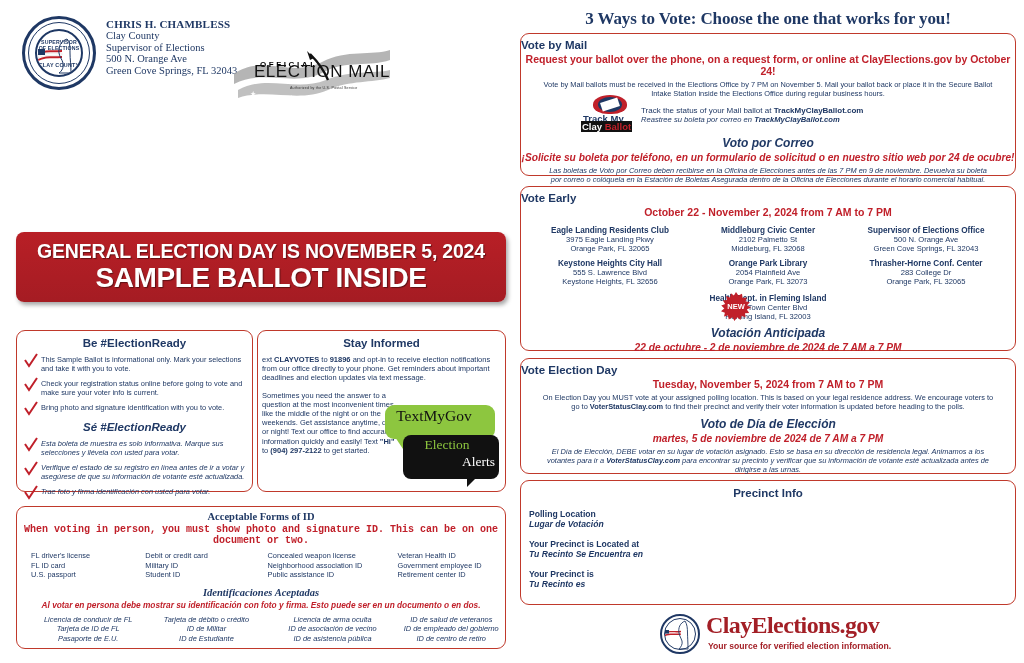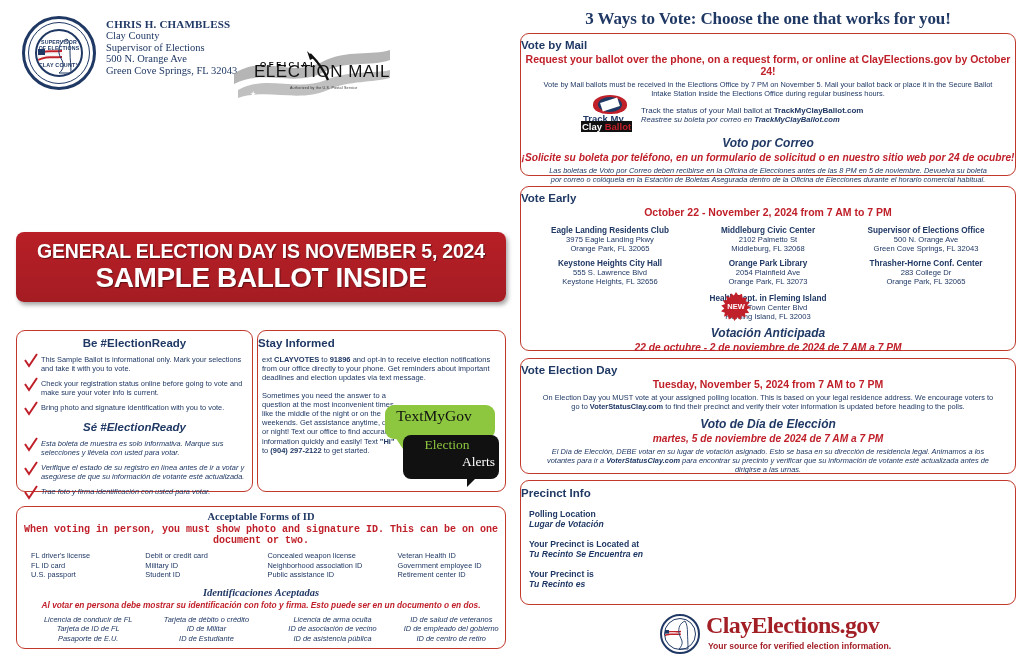--- a/index.html
+++ b/index.html
@@ -97,21 +97,21 @@
   .check {
     width:16px; flex:0 0 16px; height:16px; position:relative; margin-right:2px;
   }
   .check svg { position:absolute; left:0; top:0; }
   .check-txt { font-size:7.4px; line-height:9px; color:#1f3864; padding-top:2px; }
   .check-txt.es { font-style:italic; }
 
   
   #informed-box { left:257px; top:330px; width:249px; height:162px; }
   #informed-title {
-    font-size:11.5px; font-weight:bold; color:#1f3864; margin-top:6px;
+    text-align:center; font-size:11.5px; font-weight:bold; color:#1f3864; margin-top:6px;
   }
   #informed-p1 { font-size:7.5px; line-height:9.2px; color:#1f3864; margin:6px 4px 0 4px; }
   #informed-p2 { font-size:7.5px; line-height:9.2px; color:#1f3864; margin:8px 4px 0 4px; width:140px; }
   #informed-p2 .ph { font-weight:bold; }
 
   
   #tmg { position:absolute; right:4px; bottom:4px; width:122px; height:86px; }
   #tmg-green {
     position:absolute; left:6px; top:4px; width:110px; height:34px;
     background:#8dc63f; border-radius:9px;
@@ -227,21 +227,21 @@
   #new-text {
     position:absolute; left:0; top:10px; width:30px; text-align:center;
     font-size:7.5px; font-weight:bold; color:#fff;
   }
 
   
   #eday-box { left:520px; top:358px; width:496px; height:116px; }
 
   
   #precinct-box { left:520px; top:480px; width:496px; height:125px; }
-  #precinct-title { font-size:11.5px; font-weight:bold; color:#1f3864; margin-top:6px; }
+  #precinct-title { text-align:center; font-size:11.5px; font-weight:bold; color:#1f3864; margin-top:6px; }
   .pr-item { margin:10px 0 0 8px; }
   .pr-en { font-size:8.6px; font-weight:bold; color:#1f3864; }
   .pr-es { font-size:8.6px; font-style:italic; font-weight:bold; color:#1f3864; }
 
   
   #footer { position:absolute; left:660px; top:612px; width:360px; height:48px; }
   #f-seal { position:absolute; left:0; top:2px; width:40px; height:40px; }
   #f-ring { position:absolute; inset:0; border-radius:50%; border:2px solid #1f3864; }
   #f-ring2 { position:absolute; left:4px; top:4px; right:4px; bottom:4px; border-radius:50%; border:1px solid #1f3864; }
   #f-flag { position:absolute; left:5px; top:16px; width:18px; height:9px; }
@@ -454,21 +454,21 @@
         <div id="tmcb-t2"><span>Clay </span><span class="r">Ballot</span></div>
       </div>
       <div id="track-txt">
         <div id="track-en"><span>Track the status of your Mail ballot at </span><span class="bold">TrackMyClayBallot.com</span></div>
         <div id="track-es"><span>Reastree su boleta por correo en </span><span class="bold">TrackMyClayBallot.com</span></div>
       </div>
     </div>
 
     <div class="sec-h-es" style="margin-top:38px">Voto por Correo</div>
     <div class="sec-red-es">¡Solicite su boleta por teléfono, en un formulario de solicitud o en nuestro sitio web por 24 de ocubre!</div>
-    <div class="sec-body-es">Las boletas de Voto por Correo deben recibirse en la Oficina de Elecciones antes de las 8 PM en 5 de noviembre. Devuelva su boleta por correo o colóquela en la Estación de Boletas Asegurada dentro de la Oficina de Elecciones durante el horario comercial habitual.</div>
+    <div class="sec-body-es">Las boletas de Voto por Correo deben recibirse en la Oficina de Elecciones antes de las 7 PM en 9 de noviembre. Devuelva su boleta por correo o colóquela en la Estación de Boletas Asegurada dentro de la Oficina de Elecciones durante el horario comercial habitual.</div>
   </div>
 
   <div class="redbox" id="early-box">
     <div class="sec-h">Vote Early</div>
     <div class="sec-red">October 22 - November 2, 2024 from 7 AM to 7 PM</div>
 
     <div class="ev-grid">
       <div class="ev-cell">
         <div class="ev-name">Eagle Landing Residents Club</div>
         <div class="ev-addr">3975 Eagle Landing Pkwy</div>

